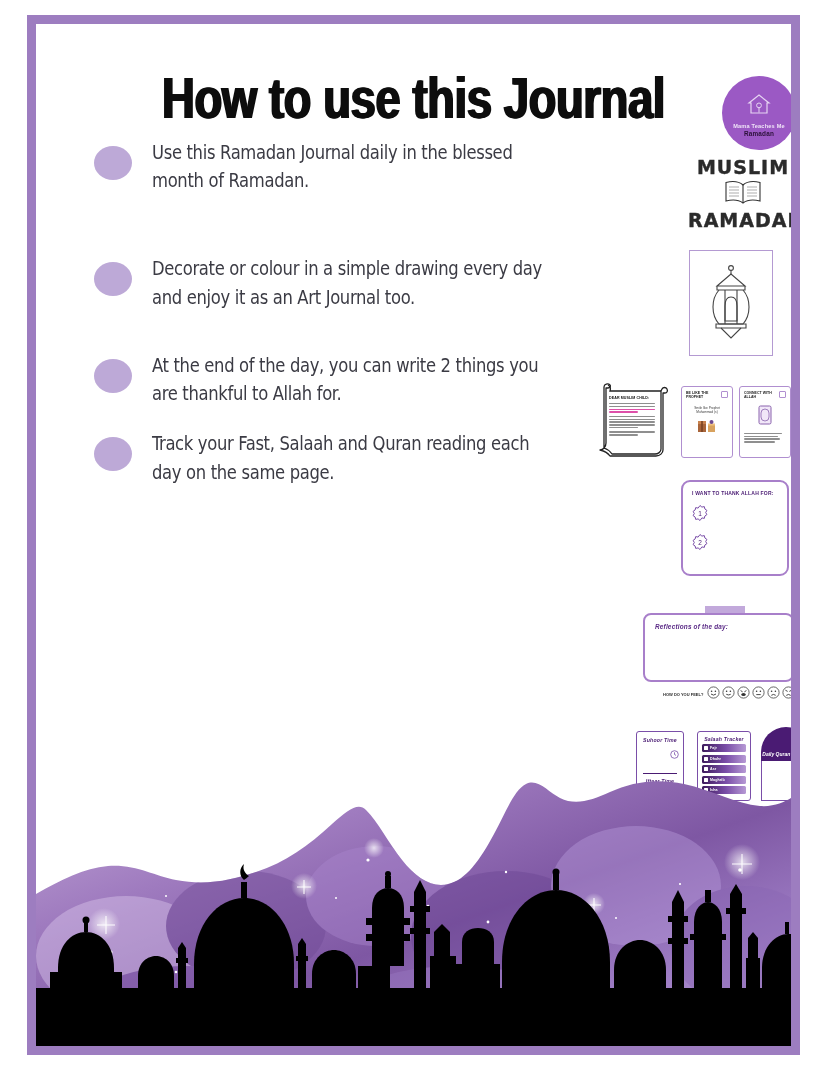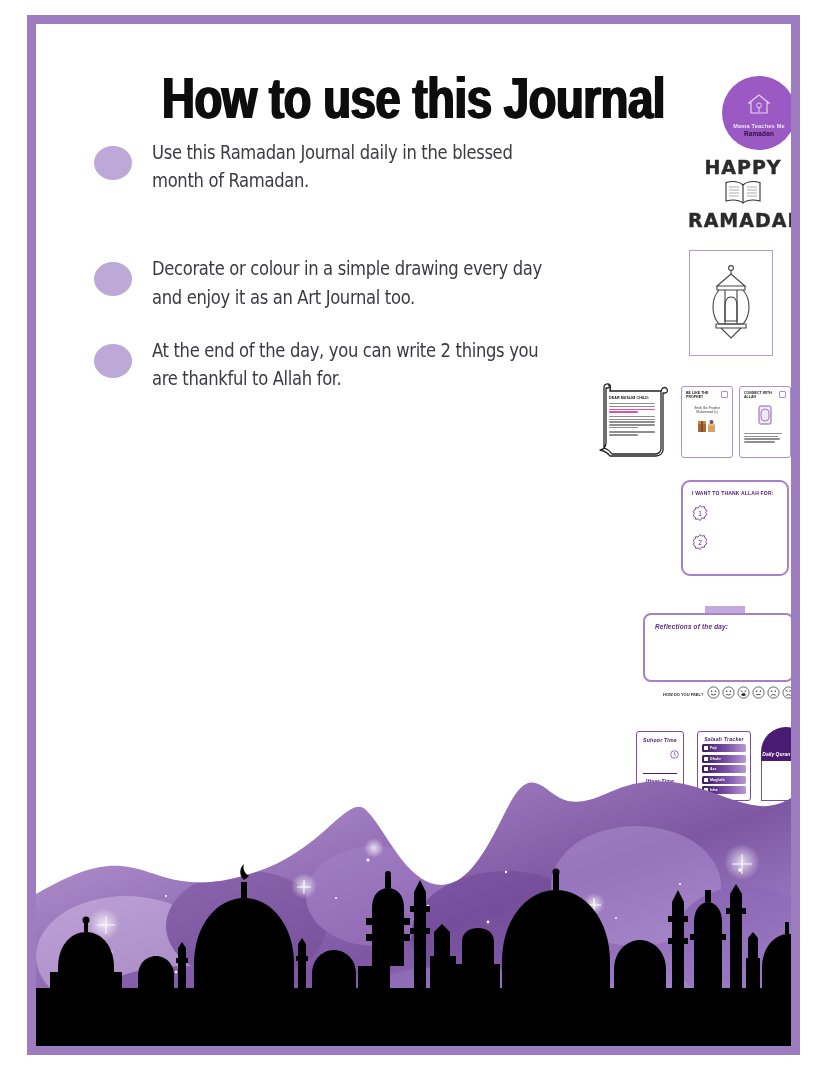--- a/index.html
+++ b/index.html
@@ -276,37 +276,41 @@
       <span class="bl2">Ramadan</span>
     </div>
 
     <div id="list">
 
       <div class="item" style="margin-bottom:60px">
         <span class="dot"></span>
         <div class="itxt">Use this Ramadan Journal daily in the blessed month of Ramadan.</div>
       </div>
 
-      <div class="item" style="margin-bottom:25px">
+      <div class="item" style="margin-bottom:40px">
         <span class="dot"></span>
         <div class="itxt">Decorate or colour in a simple drawing every day and enjoy it as an Art Journal too.</div>
       </div>
 
 
       <div class="item" style="margin-bottom:22px">
         <span class="dot"></span>
         <div class="itxt">At the end of the day, you can write 2 things you are thankful to Allah for.</div>
       </div>
 
 
+      <div class="item">
+        <span class="dot"></span>
+        <div class="itxt">Track your Fast, Salaah and Quran reading each day on the same page.</div>
+      </div>
 
     </div>
 
     <div id="happy" class="gfx">
-      <div class="hr-word">HAPPY</div>
+      <div class="hr-word">MUSLIM</div>
       <div class="hr-book">
         <svg width="42" height="28" viewBox="0 0 42 28">
           <path d="M21 7 C17 3.5 10 3 4 4.5 L4 23 C10 21.5 17 22 21 25 C25 22 32 21.5 38 23 L38 4.5 C32 3 25 3.5 21 7 Z" fill="#fff" stroke="#333" stroke-width="1.1"></path>
           <path d="M21 7 L21 25" stroke="#333" stroke-width="1.1"></path>
           <g stroke="#777" stroke-width=".6">
             <path d="M7 9 h10 M7 12 h10 M7 15 h10 M7 18 h10"></path>
             <path d="M25 9 h10 M25 12 h10 M25 15 h10 M25 18 h10"></path>
           </g>
         </svg>
       </div>

